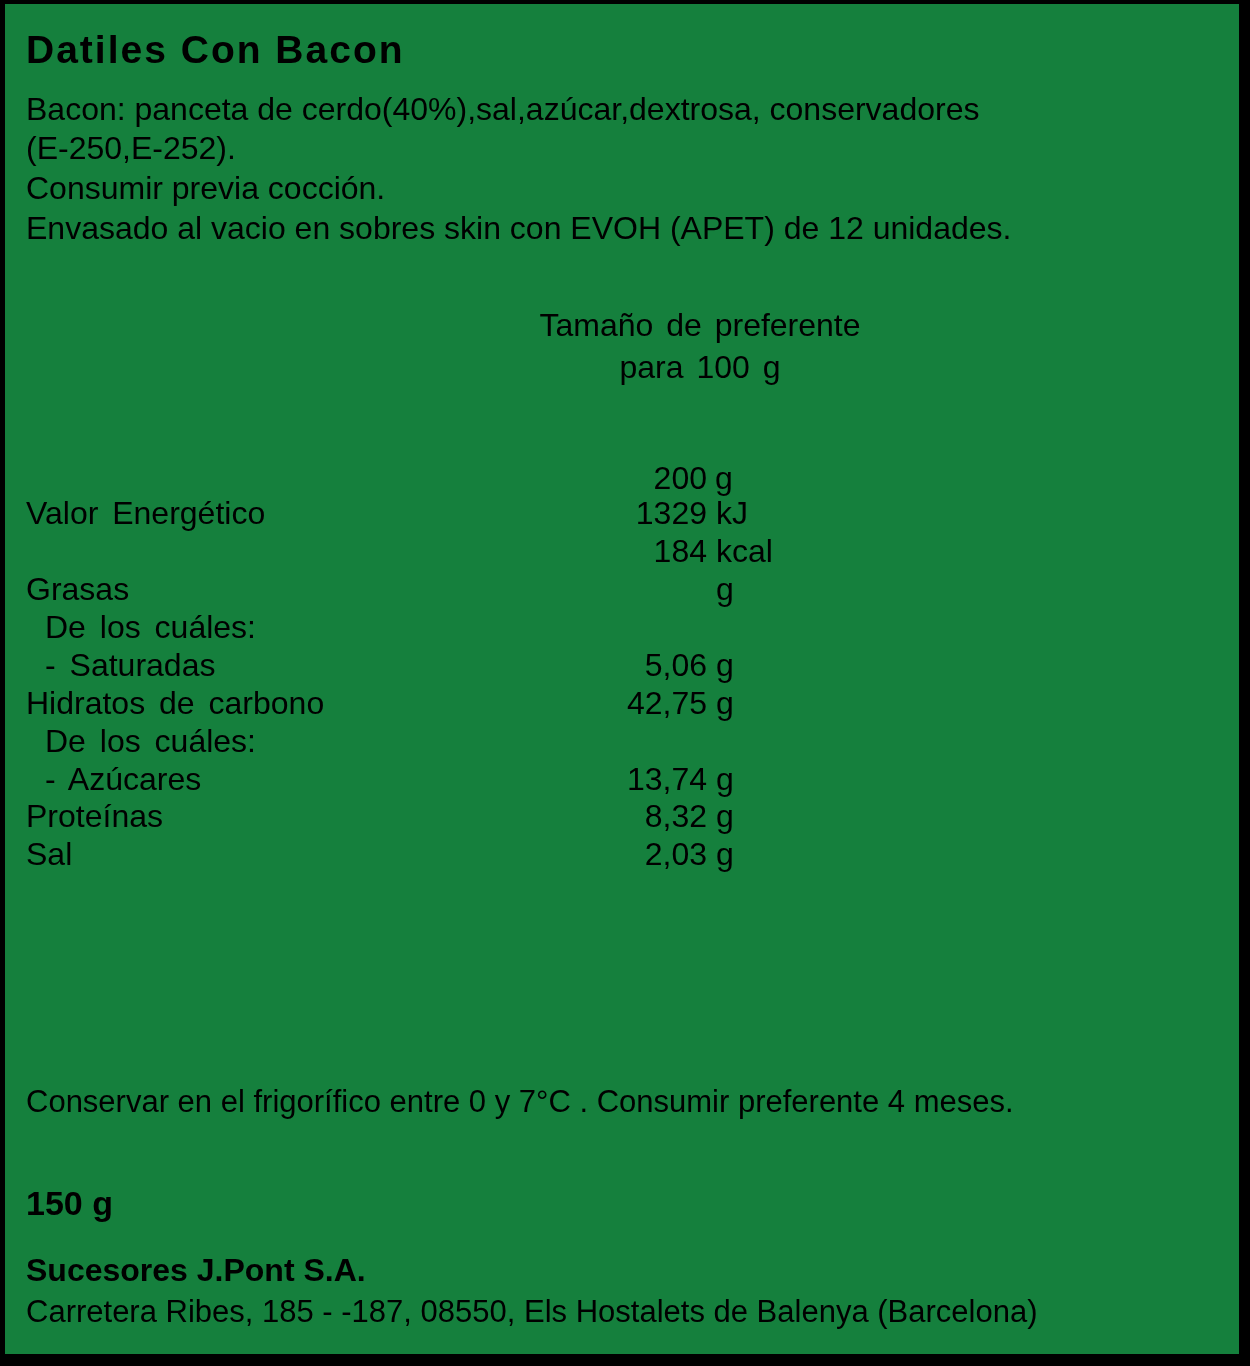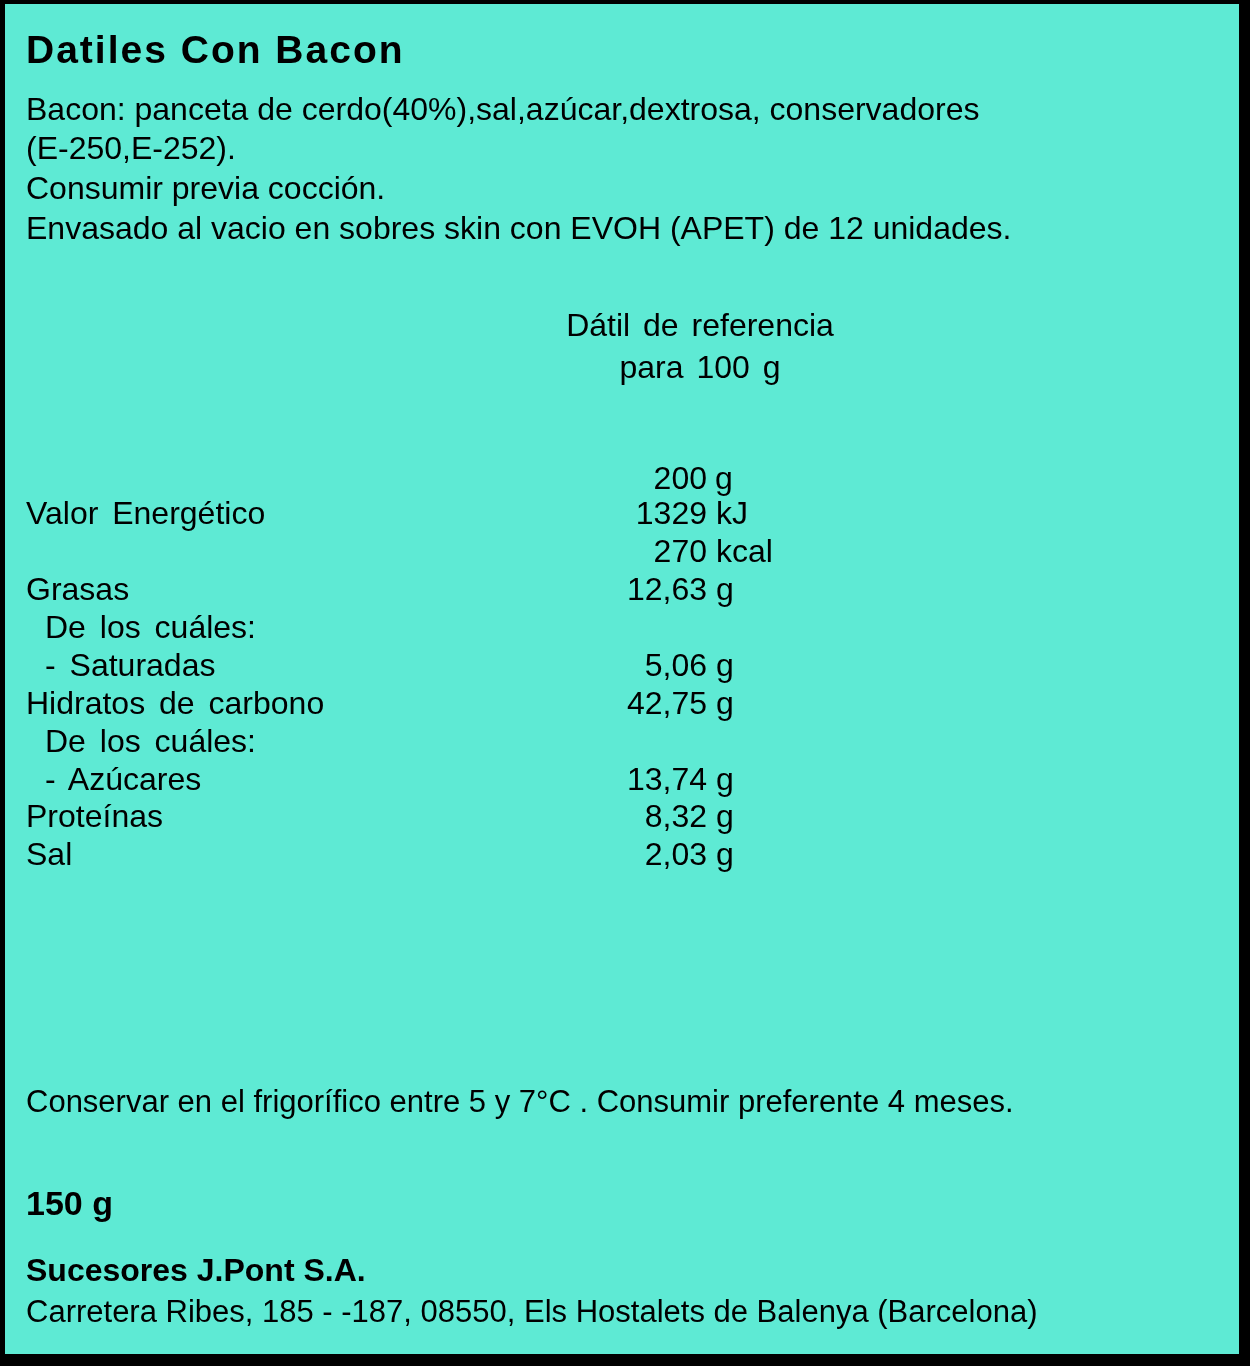--- a/index.html
+++ b/index.html
@@ -11,21 +11,21 @@
     width: 1250px;
     height: 1366px;
     position: relative;
     font-family: "Liberation Sans", sans-serif;
     color: #000000;
     overflow: hidden;
   }
   .page {
     position: absolute;
     inset: 0;
-    background: #5eead4;
+    background: #15803d;
   }
   .frame {
     position: absolute;
     inset: 0;
     box-sizing: border-box;
     border-style: solid;
     border-color: #000000;
     border-width: 4px 11px 12px 5px; 
     pointer-events: none;
   }
@@ -71,36 +71,35 @@
 <div class="page">
 
   <h1 class="t title">Datiles Con Bacon</h1>
 
   <div class="t left" style="top:93px">Bacon: panceta de cerdo(40%),sal,azúcar,dextrosa, conservadores</div>
   <div class="t left" style="top:132px">(E-250,E-252).</div>
 
   <div class="t left" style="top:172px">Consumir previa cocción.</div>
   <div class="t left" style="top:212px">Envasado al vacio en sobres skin con EVOH (APET) de 12 unidades.</div>
 
-  <div class="t center" style="top:309px">Dátil de referencia</div>
+  <div class="t center" style="top:309px">Tamaño de preferente</div>
   <div class="t center" style="top:351px">para 100 g</div>
 
   <div class="t num" style="top:462px">200</div>
   <div class="t unit-gap" style="top:462px">g</div>
 
   <div class="t left nlabel" style="top:497px">Valor Energético</div>
   <div class="t num" style="top:497px">1329</div>
   <div class="t unit" style="top:497px">kJ</div>
 
   <div class="t left nlabel" style="top:535px"></div>
-  <div class="t num" style="top:535px">270</div>
+  <div class="t num" style="top:535px">184</div>
   <div class="t unit" style="top:535px">kcal</div>
 
   <div class="t left nlabel" style="top:573px">Grasas</div>
-  <div class="t num" style="top:573px">12,63</div>
   <div class="t unit" style="top:573px">g</div>
 
   <div class="t ind nlabel" style="top:611px">De los cuáles:</div>
 
   <div class="t ind nlabel" style="top:649px">- Saturadas</div>
   <div class="t num" style="top:649px">5,06</div>
   <div class="t unit" style="top:649px">g</div>
 
   <div class="t left nlabel" style="top:687px">Hidratos de carbono</div>
   <div class="t num" style="top:687px">42,75</div>
@@ -113,21 +112,21 @@
   <div class="t unit" style="top:763px">g</div>
 
   <div class="t left nlabel" style="top:800px">Proteínas</div>
   <div class="t num" style="top:800px">8,32</div>
   <div class="t unit" style="top:800px">g</div>
 
   <div class="t left nlabel" style="top:838px">Sal</div>
   <div class="t num" style="top:838px">2,03</div>
   <div class="t unit" style="top:838px">g</div>
 
-  <div class="t left small" style="top:1086px">Conservar en el frigorífico entre 5 y 7°C . Consumir preferente 4 meses.</div>
+  <div class="t left small" style="top:1086px">Conservar en el frigorífico entre 0 y 7°C . Consumir preferente 4 meses.</div>
 
   <div class="t left weight" style="top:1186px">150 g</div>
 
   <div class="t left bold" style="top:1254px">Sucesores J.Pont S.A.</div>
   <div class="t left small" style="top:1296px">Carretera Ribes, 185 - -187, 08550, Els Hostalets de Balenya (Barcelona)</div>
 
   <div class="frame"></div>
 </div>
 
 </body></html>

